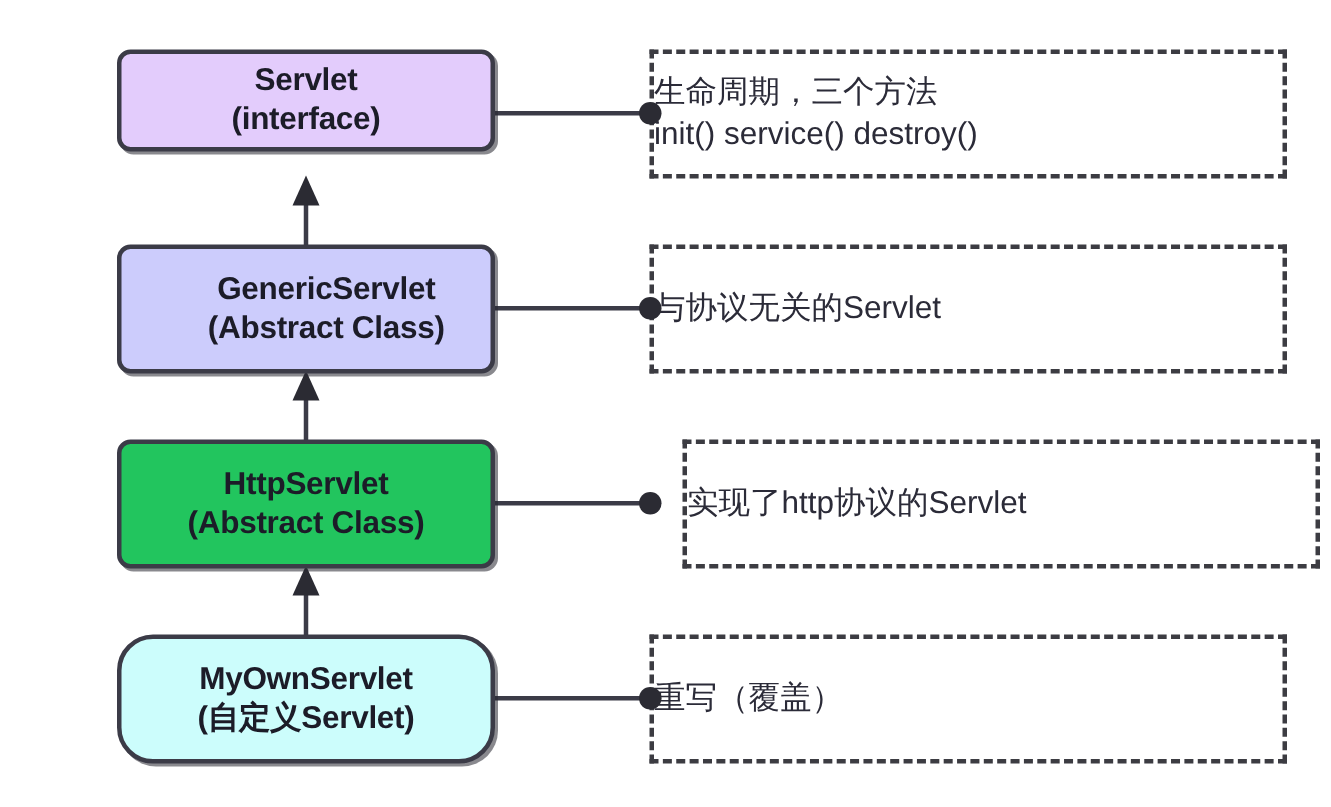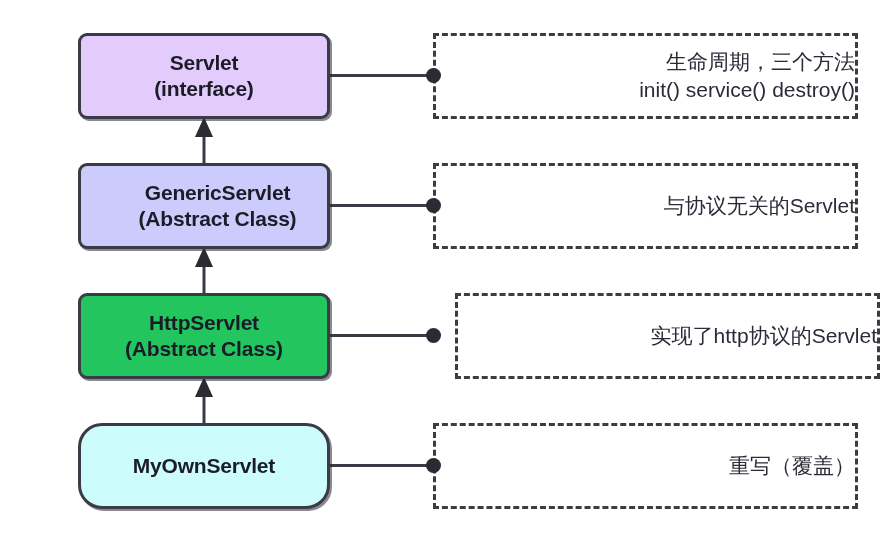--- a/index.html
+++ b/index.html
@@ -41,21 +41,21 @@
   .node .ln2 { display: block; }
 
   
   .note {
     position: absolute;
     box-sizing: border-box;
     border: 3px dashed #3c3c42;
     background: transparent;
     display: flex;
     flex-direction: column;
-    align-items: flex-end;
+    align-items: flex-start;
     justify-content: center;
     text-align: center;
     color: #2b2b38;
     font-size: 21px;
     line-height: 1.35;
     z-index: 3;
   }
   .note .nl { display: block; white-space: nowrap; }
 
   
@@ -110,37 +110,38 @@
 
   <div class="hline" style="left:330px; top:204px; width:108px;"></div>
   <div class="dot" style="left:426px; top:198px;"></div>
 
   <div class="hline" style="left:330px; top:334px; width:108px;"></div>
   <div class="dot" style="left:426px; top:328px;"></div>
 
   <div class="hline" style="left:330px; top:464px; width:108px;"></div>
   <div class="dot" style="left:426px; top:458px;"></div>
 
-  <div class="node" style="left:78px; top:33px; width:252px; height:86px; background:#e3ccfc;">
+  <div class="node" style="left:78px; top:33px; width:252px; height:68px; background:#e3ccfc;">
     <span class="ln1">Servlet</span>
     <span class="ln2">(interface)</span>
   </div>
 
   <div class="node" style="left:78px; top:163px; width:252px; height:86px; background:#ccccfc;padding-left:27px;">
     <span class="ln1">GenericServlet</span>
     <span class="ln2">(Abstract Class)</span>
   </div>
 
   <div class="node" style="left:78px; top:293px; width:252px; height:86px; background:#22c55e;">
     <span class="ln1">HttpServlet</span>
     <span class="ln2">(Abstract Class)</span>
   </div>
 
   <div class="node" style="left:78px; top:423px; width:252px; height:86px; background:#ccfdfc;border-radius:24px;">
     <span class="ln1">MyOwnServlet</span>
+    <span class="ln2">(自定义Servlet)</span>
   </div>
 
   <div class="note" style="left:433px; top:33px; width:425px; height:86px;">
     <span class="nl">生命周期，三个方法</span>
     <span class="nl">init() service() destroy()</span>
   </div>
 
   <div class="note" style="left:433px; top:163px; width:425px; height:86px;">
     <span class="nl">与协议无关的Servlet</span>
   </div>

